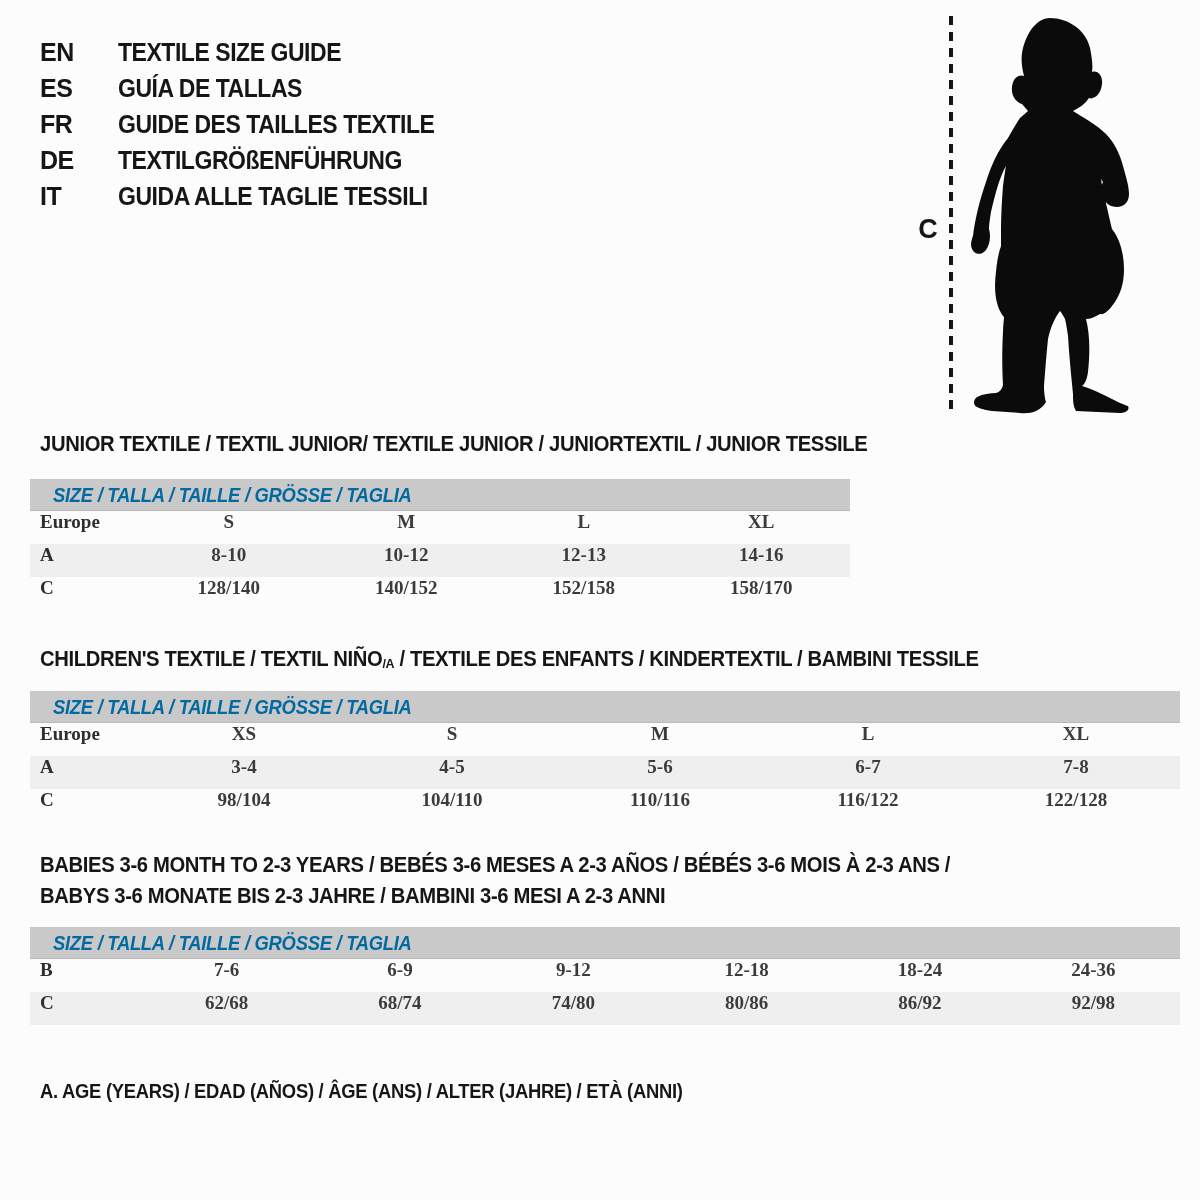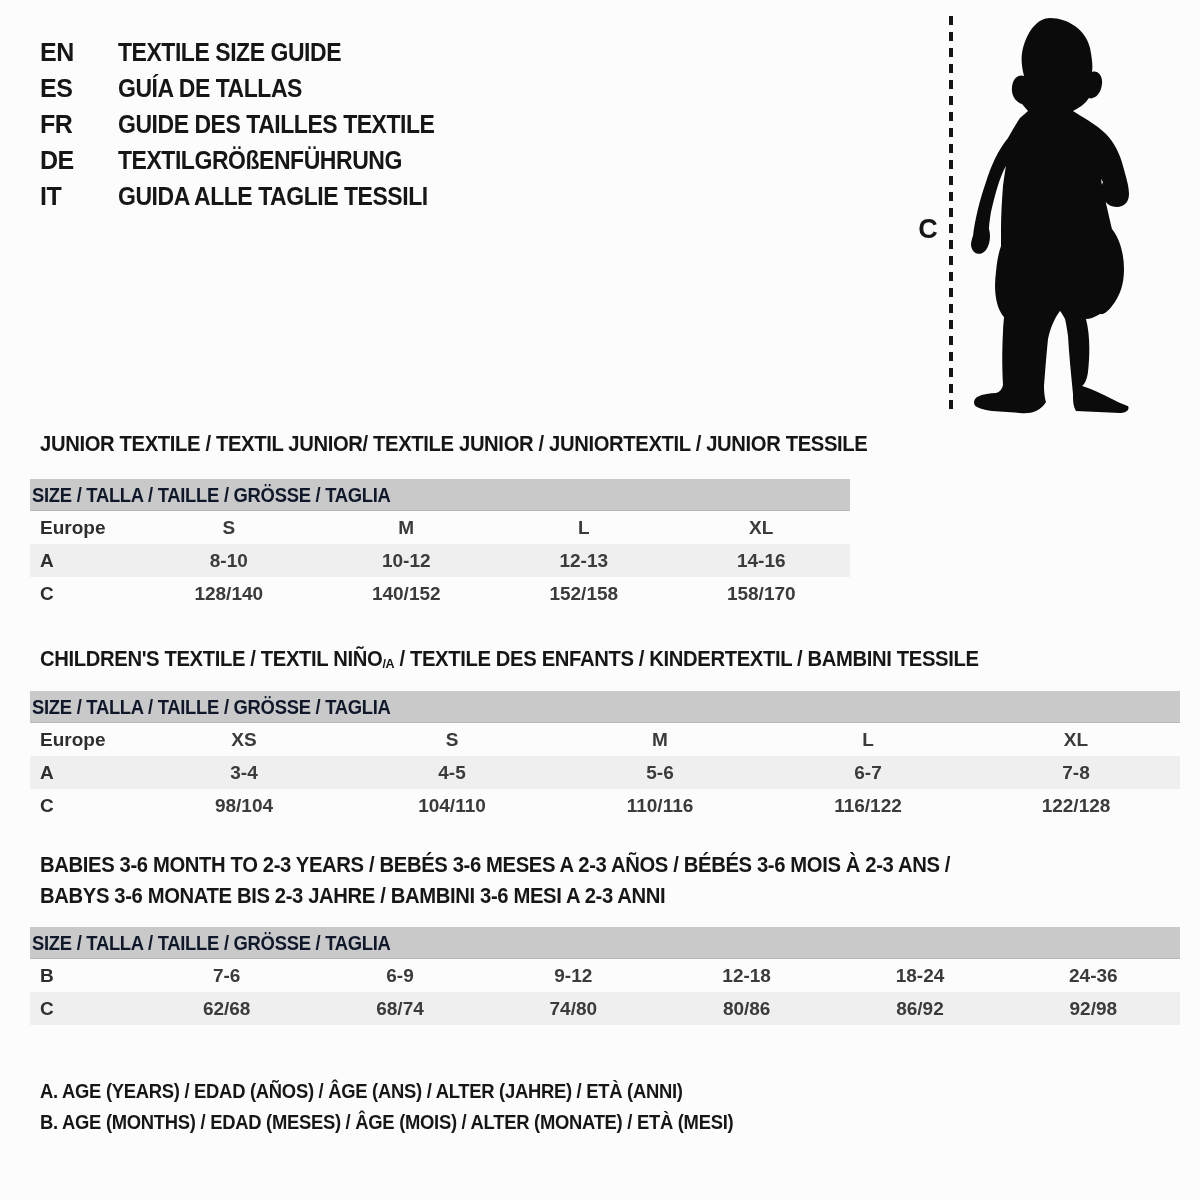--- a/index.html
+++ b/index.html
@@ -31,26 +31,26 @@
   .silhouette{position:absolute;left:962px;top:14px;width:178px;height:402px;}
 
   
   .section-title{position:absolute;left:40px;font-size:22px;letter-spacing:-0.4px;
     color:var(--title-color,#161616);}
   .sub{font-size:0.62em;vertical-align:-0.18em;}
 
   
   .size-table{position:absolute;left:30px;}
   .size-bar{
-    height:32px;line-height:32px;padding-left:2px;box-sizing:border-box;
+    height:32px;line-height:32px;padding-left:23px;box-sizing:border-box;
     background:var(--header-bar-bg,#c9c9c9);
     border-bottom:1px solid #b9b9b9;
-    font-size:20px;color:#0f172a;letter-spacing:-0.3px;
-  }
-  .trow{display:flex;height:33px;align-items:center;font-size:19px;color:var(--table-text,#3b3b3b);}
+    font-size:20px;color:#0369a1;letter-spacing:-0.3px;font-style:italic;
+  }
+  .trow{display:flex;height:33px;font-size:19px;color:var(--table-text,#3b3b3b);font-family:Liberation Serif, serif;}
   .trow.alt{background:var(--alt-row-bg,#efefef);}
   .tcell-first{flex:0 0 110px;width:110px;padding-left:10px;box-sizing:border-box;text-align:left;color:#2e2e2e;}
   .tcell{flex:1;text-align:center;}
 
   
   .legend{position:absolute;left:40px;top:1076px;color:var(--title-color,#161616);}
   .legend-line{height:31px;line-height:31px;font-size:20px;letter-spacing:-0.3px;}
 </style>
 </head>
 <body>
@@ -233,16 +233,15 @@
       <span class="tcell">68/74</span>
       <span class="tcell">74/80</span>
       <span class="tcell">80/86</span>
       <span class="tcell">86/92</span>
       <span class="tcell">92/98</span>
     </div>
   </div>
 
   <div class="legend">
     <div class="legend-line"><span class="cond">A. AGE (YEARS) / EDAD (AÑOS) / ÂGE (ANS) / ALTER (JAHRE) / ETÀ (ANNI)</span></div>
-    <div class="legend-line"><span class="cond">B. AGE (MONTHS) / EDAD (MESES) / ÂGE (MOIS) / ALTER (MONATE) / ETÀ (MESI)</span></div>
   </div>
 
 </div>
 
 </body></html>

